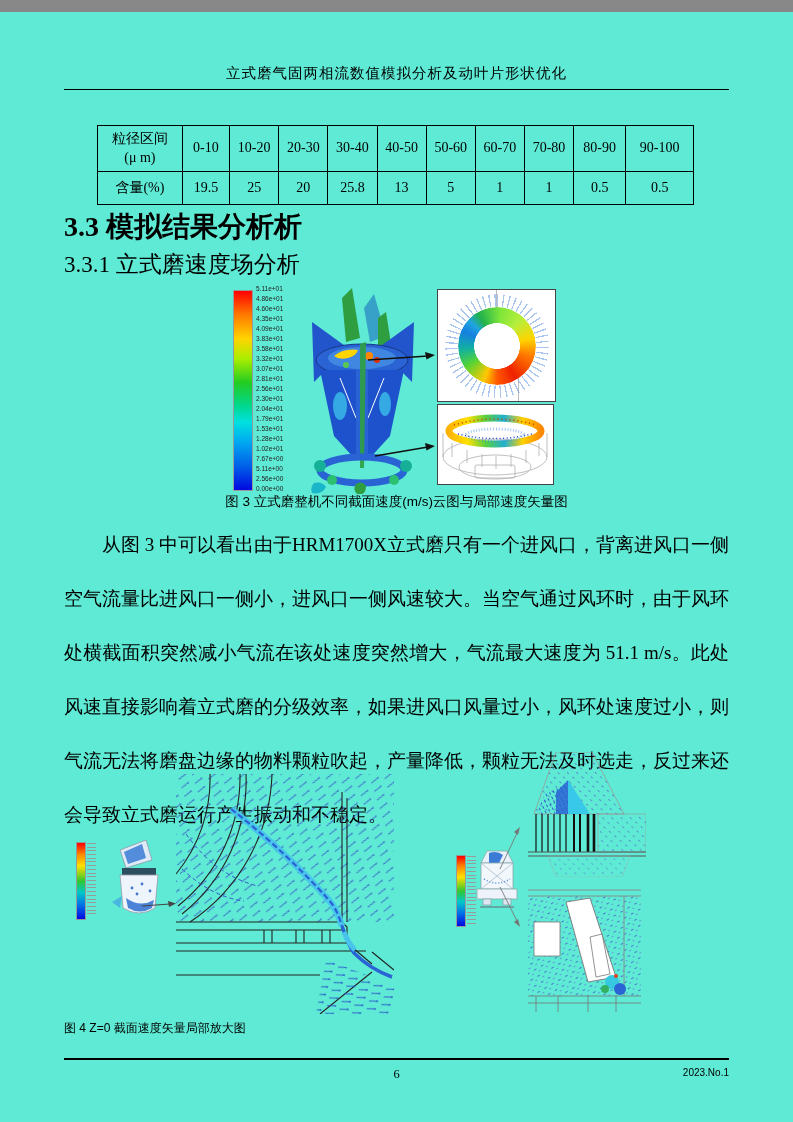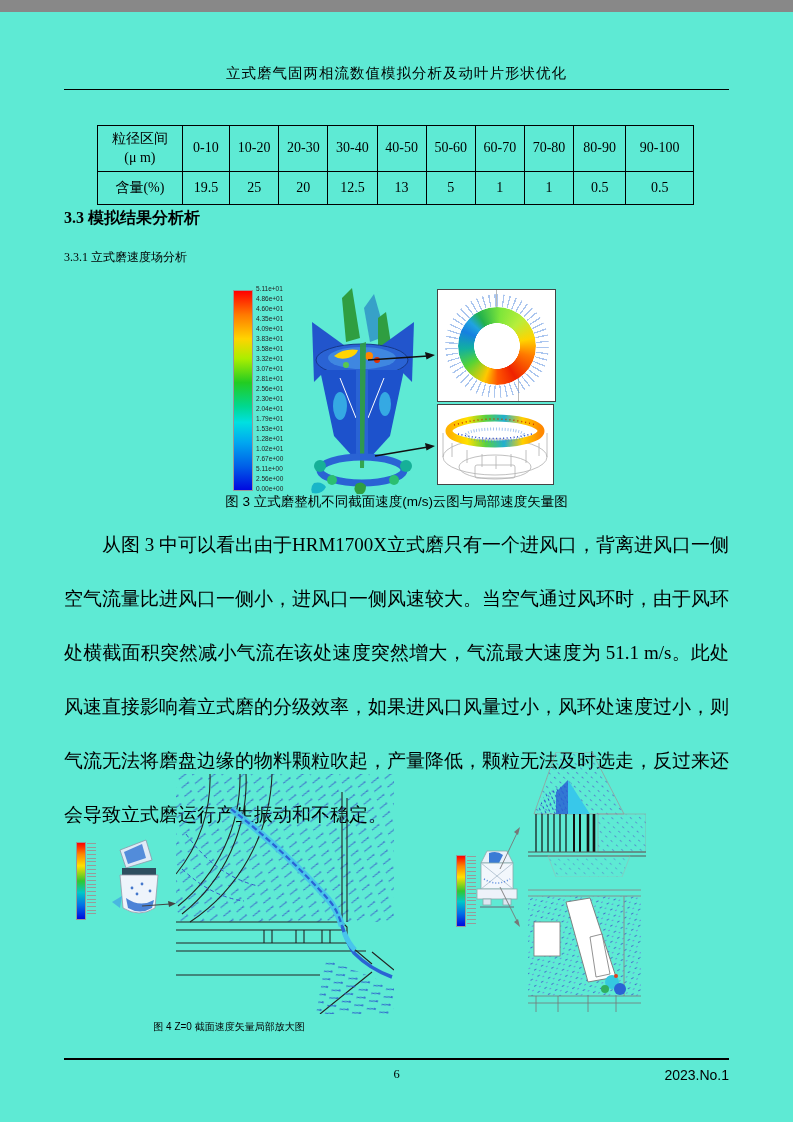--- a/index.html
+++ b/index.html
@@ -16,23 +16,23 @@
   .table-caption{position:absolute;top:87px;left:64px;width:665px;text-align:center;
     font-family:"Liberation Sans","DejaVu Sans",sans-serif;font-weight:700;font-size:14px;}
   table.t3{position:absolute;top:113px;left:97px;width:597px;border-collapse:collapse;
     table-layout:fixed;font-size:14px;}
   table.t3 td,table.t3 th{border:1px solid #000;text-align:center;vertical-align:middle;
     font-weight:400;padding:0;}
   table.t3{border:1.5px solid #000;}
   table.t3 tr.hdr td{height:45px;line-height:1.35;}
   table.t3 tr.val td{height:32px;text-align:center;}
   
-  .h2{position:absolute;top:196px;left:64px;font-size:16px;font-weight:700;
+  .h2{position:absolute;top:196px;left:64px;font-size:28px;font-weight:700;
     font-family:"Liberation Serif","DejaVu Serif",serif;}
-  .h3{position:absolute;top:237px;left:64px;font-size:12px;font-weight:400;}
+  .h3{position:absolute;top:237px;left:64px;font-size:23px;font-weight:400;}
   
   .fig3{position:absolute;top:274px;left:228px;width:340px;height:208px;}
   .cb{position:absolute;top:4px;left:5px;width:18px;height:199px;border:0.5px solid #999;
     background:linear-gradient(to bottom,#f00 0%,#ff7a00 12%,#ffd400 24%,#aaee00 34%,
       #22cc22 46%,#00d890 58%,#00e0e0 66%,#00a8f0 76%,#0060e8 88%,#0008e0 100%);}
   .cb-labels{position:absolute;top:0;left:28px;height:207px;display:flex;flex-direction:column;
     justify-content:space-between;font-family:"Liberation Sans","DejaVu Sans",sans-serif;
     font-size:6.5px;line-height:1;color:#222;}
   .inset{position:absolute;left:209px;background:#fff;border:1.4px solid #444;box-sizing:border-box;}
   .inset1{top:3px;width:119px;height:113px;}
@@ -61,28 +61,28 @@
     background:linear-gradient(to bottom,#f00,#ff8800 15%,#ffe000 30%,#30c830 50%,
       #00c8c8 65%,#0070e8 82%,#0008e0 100%);}
   .minibar-ticks{position:absolute;width:9px;
     background:repeating-linear-gradient(to bottom,#9a9a9a 0 1px,transparent 1px 3.7px);}
   .fig4 .minibar{top:88px;left:12px;height:76px;}
   .fig4 .minibar-ticks{top:89px;left:23px;height:74px;}
   .fig5 .minibar{top:108px;left:8px;height:70px;}
   .fig5 .minibar-ticks{top:109px;left:19px;height:68px;}
   .abs{position:absolute;}
   .caption-row{position:absolute;font-family:"Liberation Sans","DejaVu Sans",sans-serif;
-    font-weight:500;font-size:10px;text-align:center;}
+    font-weight:500;font-size:12px;}
   .fig4-caption{top:1008px;left:64px;width:330px;}
   .fig5-caption{top:1008px;left:430px;width:290px;}
   
   .footer-rule{position:absolute;top:1046px;left:64px;width:665px;border-top:2.6px solid #000;}
   .page-number{position:absolute;top:1055px;left:64px;width:665px;text-align:center;font-size:12.5px;}
   .issue{position:absolute;top:1055px;left:64px;width:665px;text-align:right;
-    font-family:"Liberation Sans","DejaVu Sans",sans-serif;font-size:14px;}
+    font-family:"Liberation Sans","DejaVu Sans",sans-serif;font-size:10px;}
 </style>
 </head>
 <body>
 
 <div class="page">
 
   <div class="header-title">立式磨气固两相流数值模拟分析及动叶片形状优化</div>
   <div class="header-rule"></div>
 
   <table class="t3">
@@ -114,21 +114,21 @@
       <td>60-70</td>
       <td>70-80</td>
       <td>80-90</td>
       <td>90-100</td>
     </tr>
     <tr class="val">
       <td>含量(%)</td>
       <td>19.5</td>
       <td>25</td>
       <td>20</td>
-      <td>12.5</td>
+      <td>25.8</td>
       <td>13</td>
       <td>5</td>
       <td>1</td>
       <td>1</td>
       <td>0.5</td>
       <td>0.5</td>
     </tr>
   </tbody>
     </table>
 

